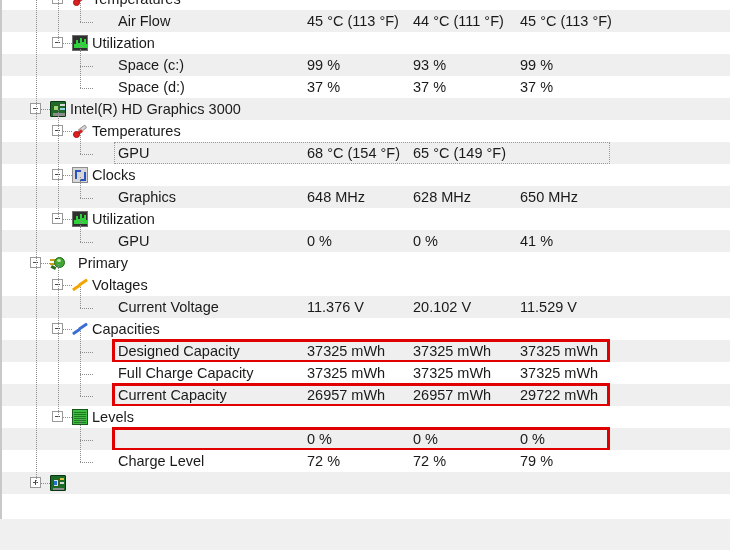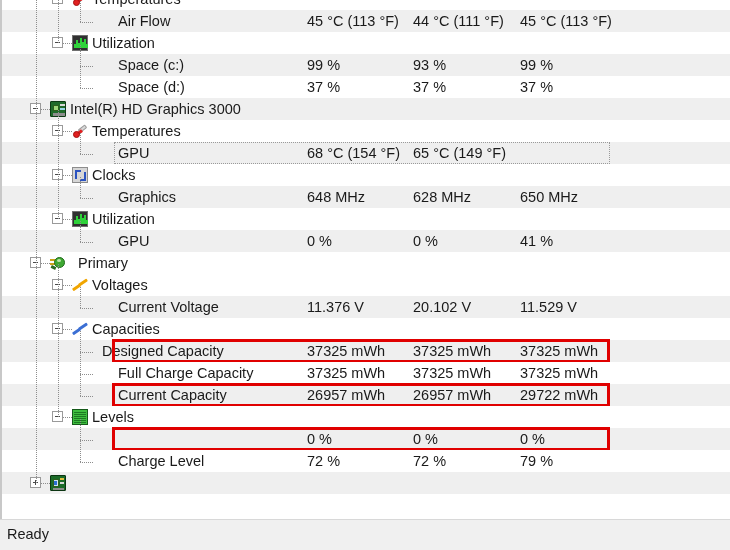--- a/index.html
+++ b/index.html
@@ -300,21 +300,21 @@
         </div>
         <div class="row plain" style="top: 318px;">
           <div class="exp" style="left: 50px; top: 5px;"></div>
           <div class="ic ic-bolt blue" style="left: 70px; top: 3px;">
             <div class="s1"></div>
             <div class="s2"></div>
           </div>
           <span class="label node" style="left: 90px;">Capacities</span>
         </div>
         <div class="row stripe" style="top: 340px;">
-          <span class="label" style="left: 100px;">Designed Capacity</span>
+          <span class="label" style="left: 116px;">Designed Capacity</span>
           <span class="val c1">37325 mWh</span>
           <span class="val c2">37325 mWh</span>
           <span class="val c3">37325 mWh</span>
         </div>
         <div class="redbox" style="top: 339px; border-color: rgb(224, 0, 0);"></div>
         <div class="row plain" style="top: 362px;">
           <span class="label" style="left: 116px;">Full Charge Capacity</span>
           <span class="val c1">37325 mWh</span>
           <span class="val c2">37325 mWh</span>
           <span class="val c3">37325 mWh</span>
@@ -406,17 +406,14 @@
         <div class="hline" style="left: 78px; top: 374px; width: 14px;"></div>
         <div class="vline" style="left: 78px; top: 331px; height: 65px;"></div>
         <div class="hline" style="left: 78px; top: 396px; width: 14px;"></div>
         <div class="vline" style="left: 78px; top: 419px; height: 21px;"></div>
         <div class="hline" style="left: 78px; top: 440px; width: 14px;"></div>
         <div class="vline" style="left: 78px; top: 419px; height: 43px;"></div>
         <div class="hline" style="left: 78px; top: 462px; width: 14px;"></div>
       </div>
   </div>
 
-  <div class="statusbar">
-    <span class="txt">Ready</span>
-  </div>
 
 </div>
 
 </body></html>

